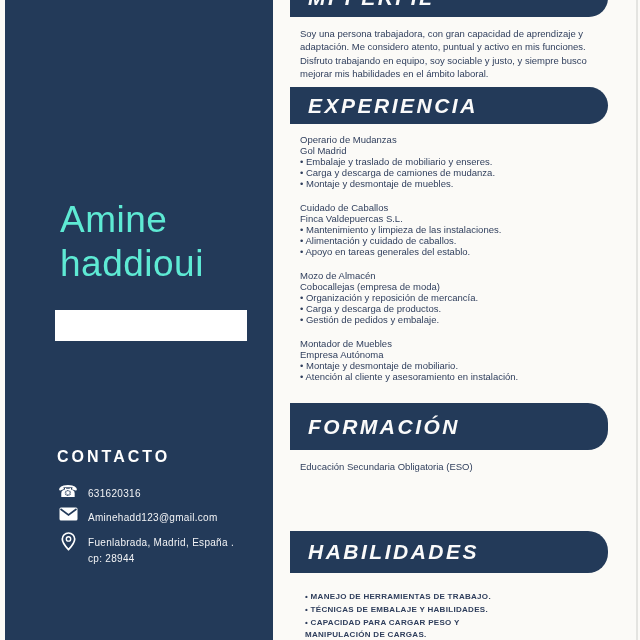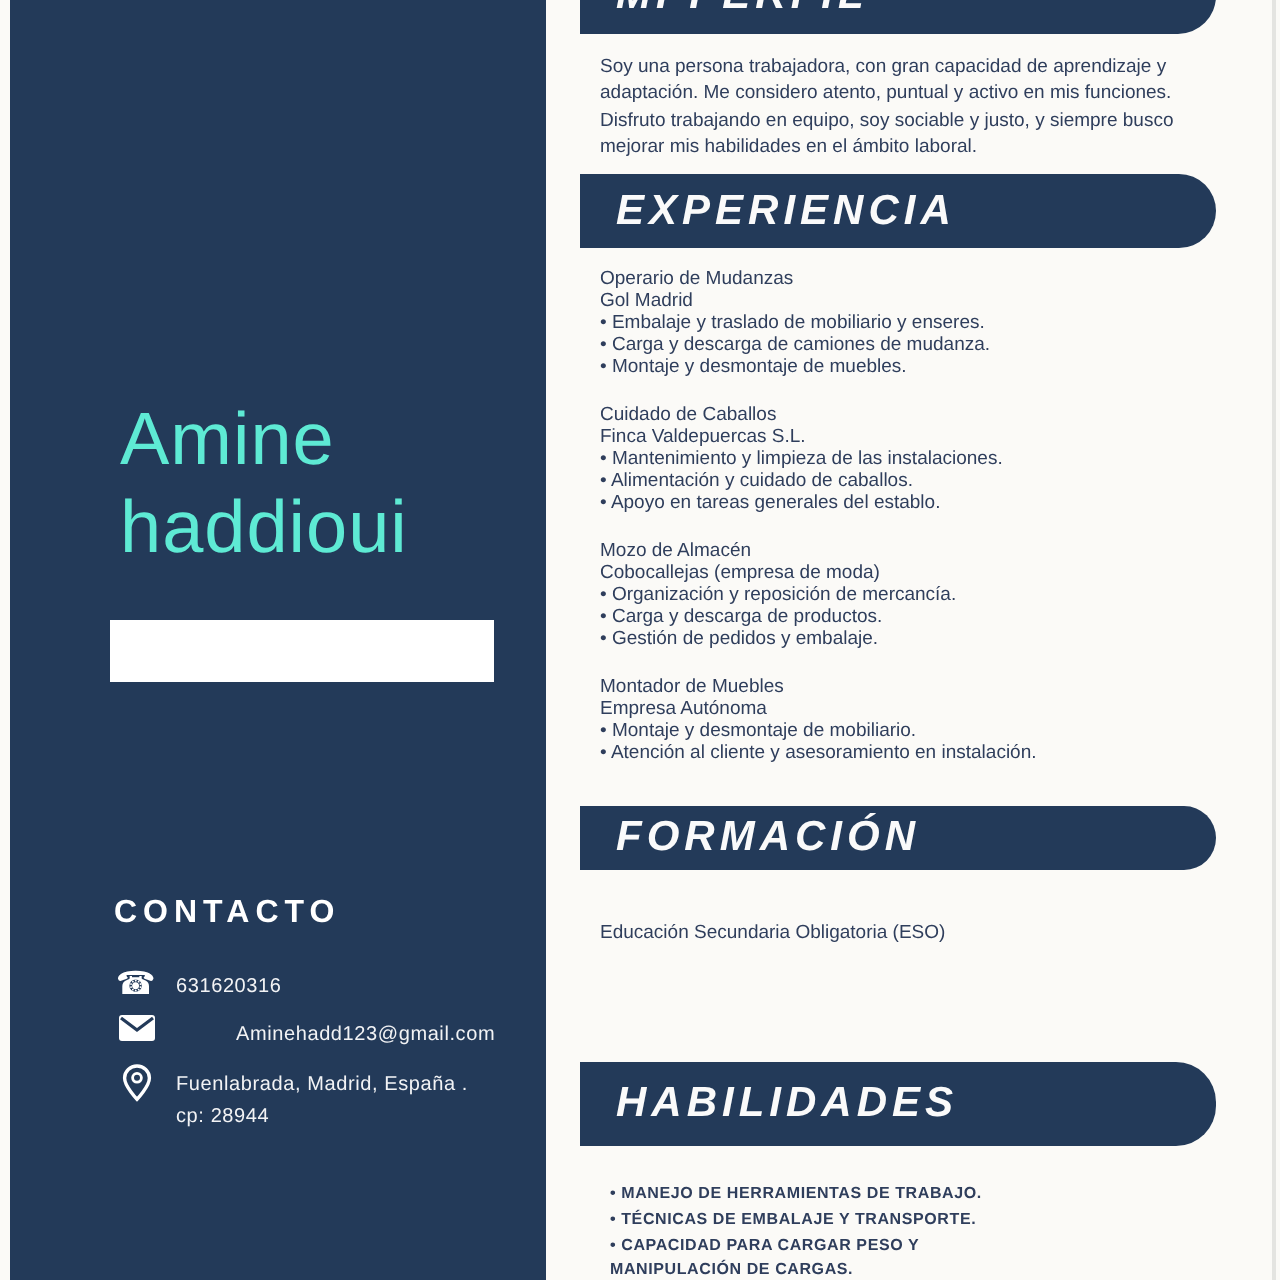--- a/index.html
+++ b/index.html
@@ -55,21 +55,21 @@
     width: 318px;
     background: #233A59;
     border-radius: 0 20px 20px 0;
     color: #FAFAFA;
     font-weight: bold; font-size: 21px; letter-spacing: 2.5px;
     display: flex; align-items: center;
     padding-left: 18px; box-sizing: border-box; font-style: italic;
   }
   .bar-profile   { top: -21px; height: 38px; }
   .bar-exp       { top: 87px;  height: 37px; }
-  .bar-form      { top: 403px; height: 32px; }
+  .bar-form      { top: 403px; height: 47px; }
   .bar-skills    { top: 531px; height: 42px; }
 
   .profile-text {
     position: absolute; left: 300px; top: 27px;
     width: 288px;
     color: #2F3E5C; font-size: 9.5px; line-height: 13.4px;
   }
   .exp-content {
     position: absolute; left: 300px; top: 134px;
     color: #2F3E5C; font-size: 9.5px; line-height: 11px;
@@ -108,21 +108,21 @@
 
   <div class="contact-heading">CONTACTO</div>
 
   <div class="contact-row" style="top:483px;">
     <span class="ico">
         <span class="phone-glyph">☎</span>
       </span>
     <span class="txt">631620316</span>
   </div>
 
-  <div class="contact-row" style="top:507px;gap:30px;">
+  <div class="contact-row" style="top:507px;">
     <span class="ico">
       <svg width="19" height="14" viewBox="0 0 19 14">
         <rect x="0.5" y="0.5" width="18" height="13" rx="1.5" fill="#FFFFFF"></rect>
         <path d="M1.5 2 L9.5 8 L17.5 2" stroke="#233A59" stroke-width="1.6" fill="none"></path>
       </svg>
     </span>
     <span class="txt">Aminehadd123@gmail.com</span>
   </div>
 
   <div class="contact-row" style="top:532px;">
@@ -189,18 +189,18 @@
 </div>
 
 <div class="edu-text">Educación Secundaria Obligatoria (ESO)</div>
 
 <div class="bar bar-skills">
   <span>HABILIDADES</span>
 </div>
 
 <div class="skills-list">
   <div>• MANEJO DE HERRAMIENTAS DE TRABAJO.</div>
-  <div>• TÉCNICAS DE EMBALAJE Y TRANSPORTE.</div>
+  <div>• TÉCNICAS DE EMBALAJE Y HABILIDADES.</div>
   <div>• CAPACIDAD PARA CARGAR PESO Y</div>
   <div>MANIPULACIÓN DE CARGAS.</div>
 </div>
 
 <div class="page-edge"></div>
 
 </body></html>

